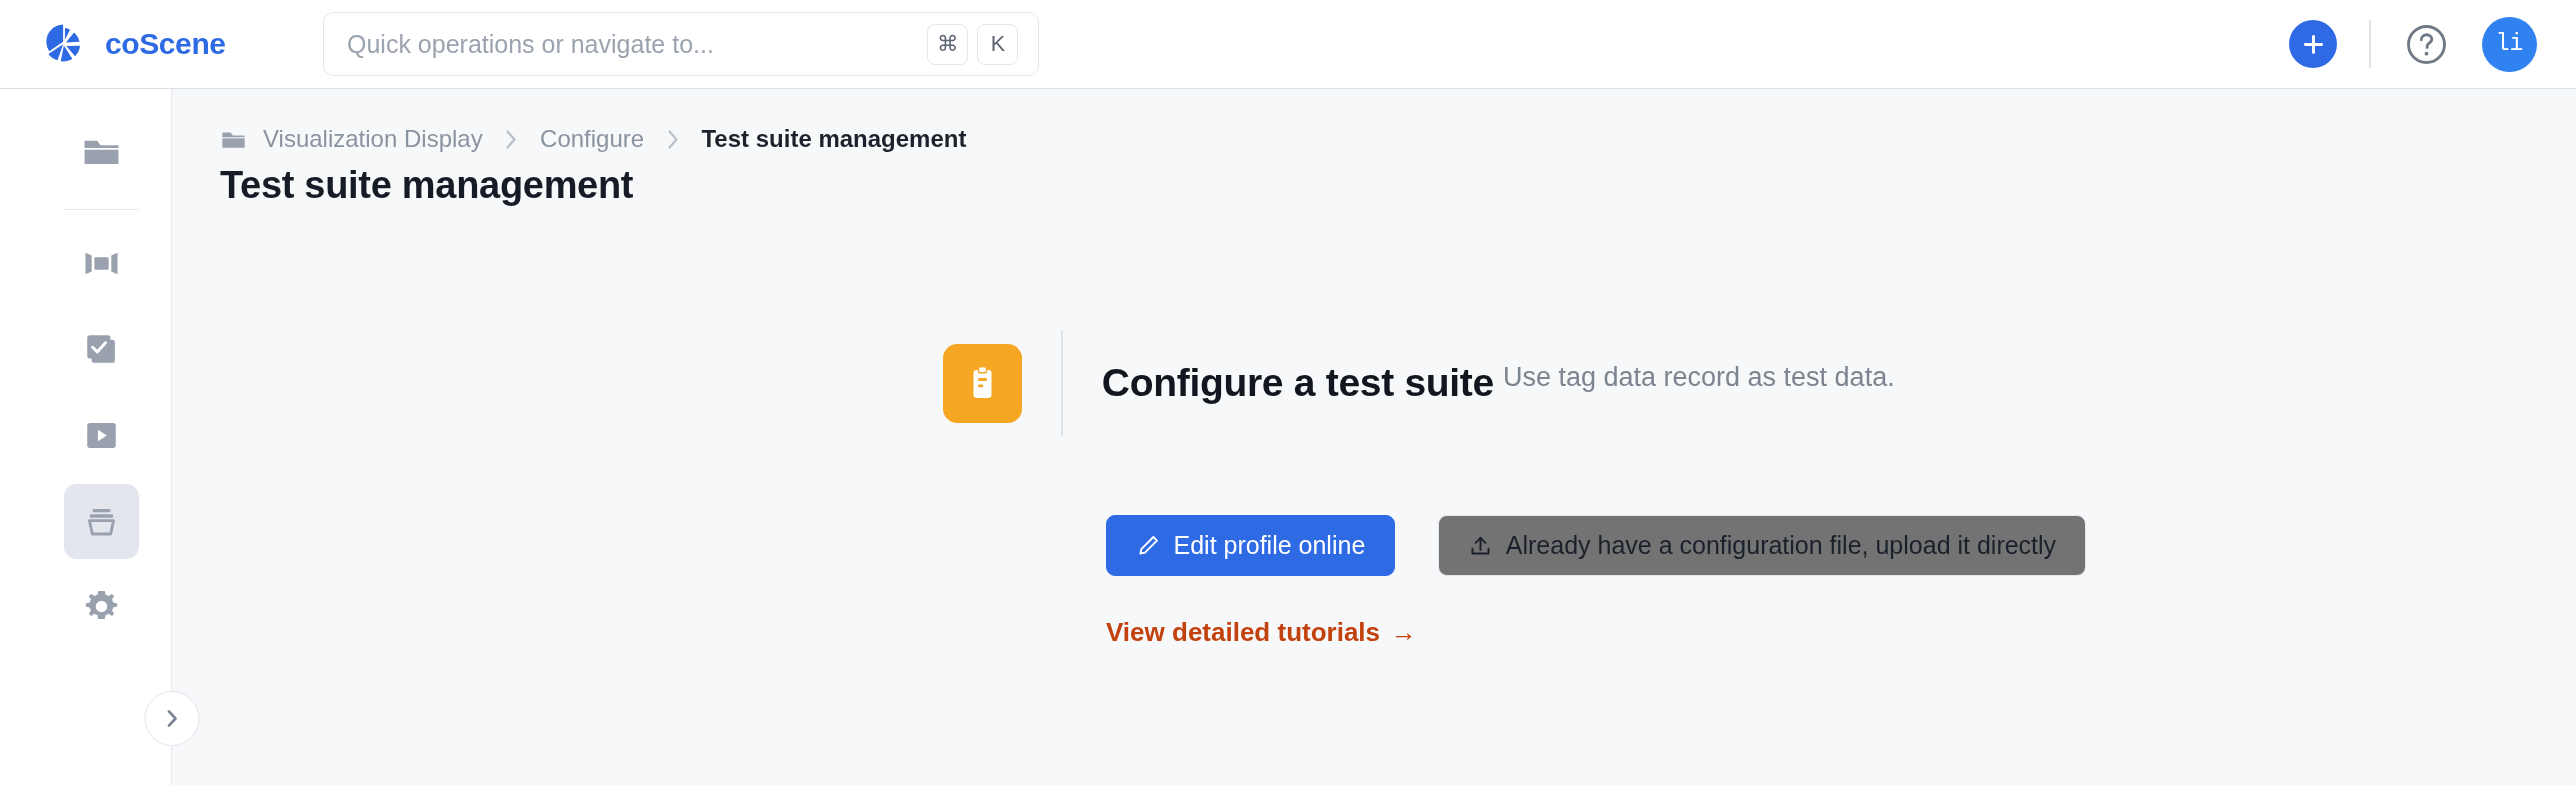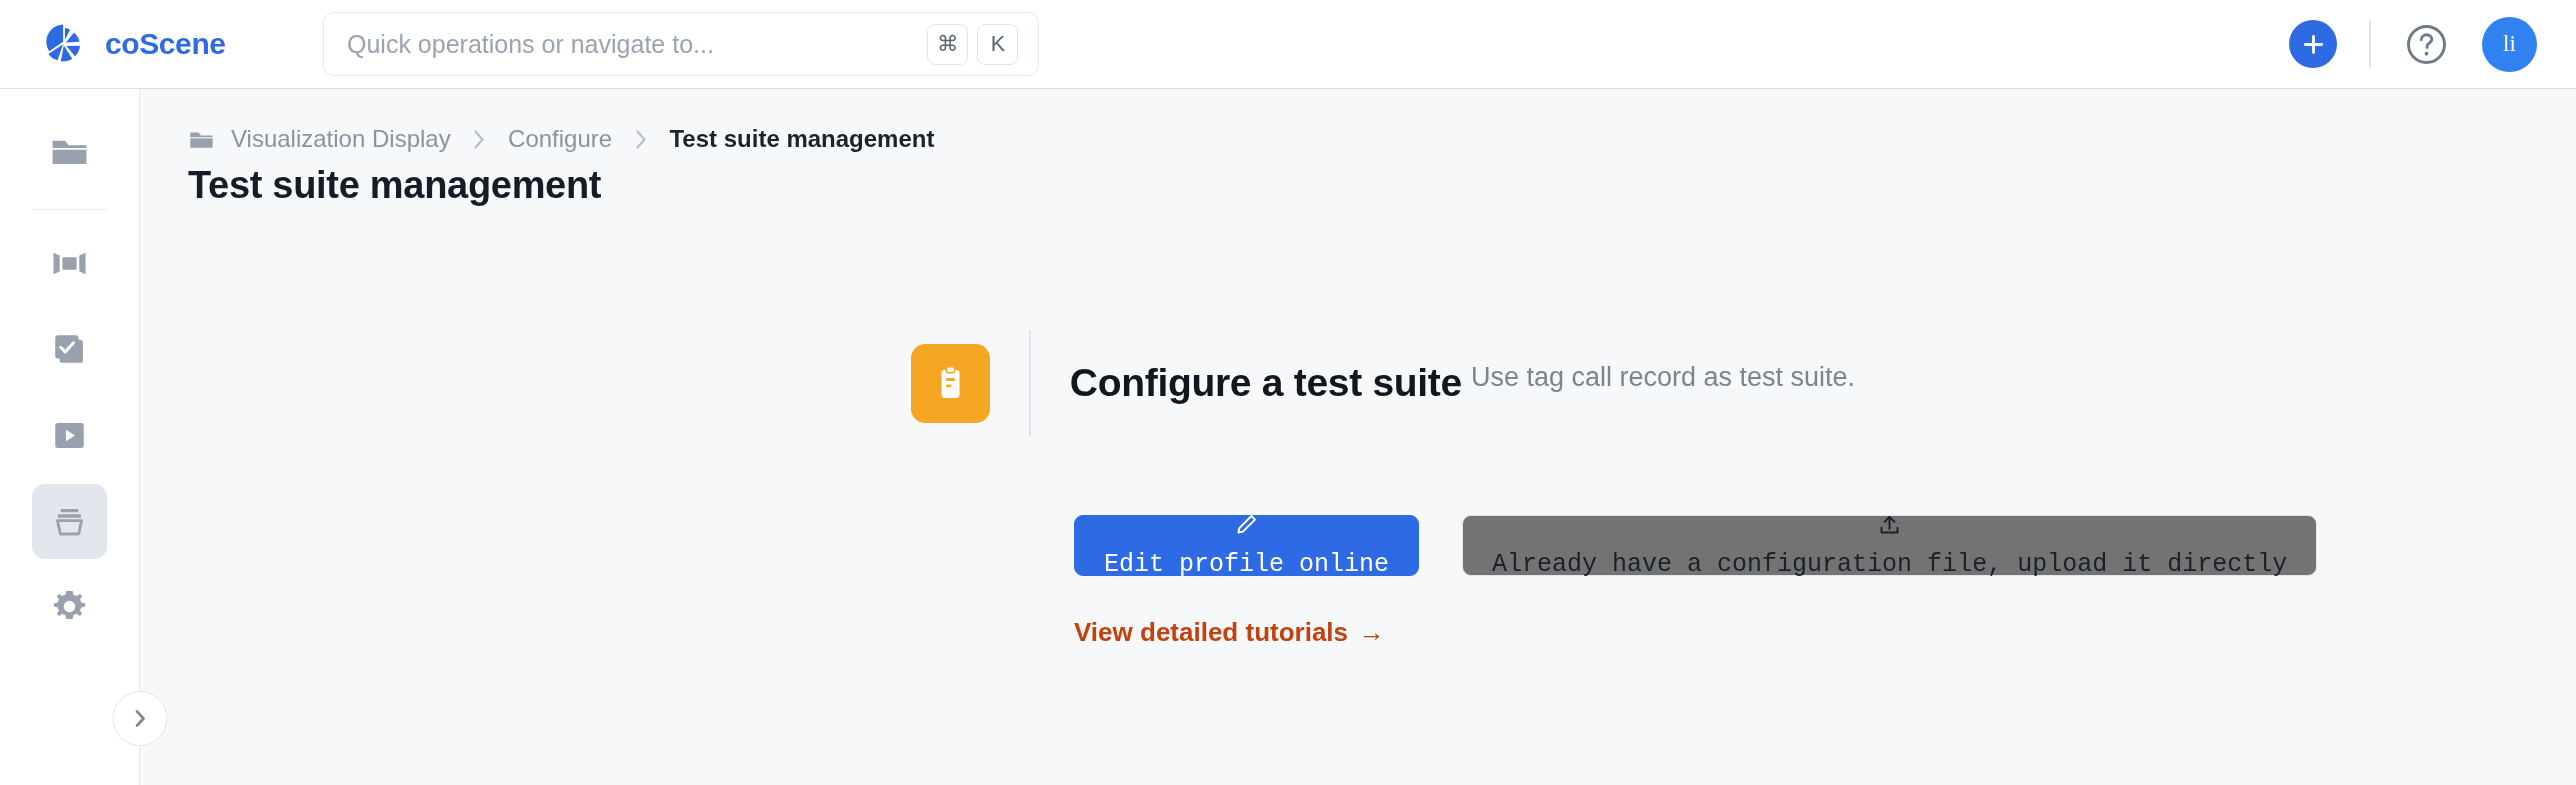--- a/index.html
+++ b/index.html
@@ -145,32 +145,33 @@
   .avatar {
     width: 55px;
     height: 55px;
     border-radius: 50%;
     background: #2f82f0;
     color: #ffffff;
     display: flex;
     align-items: center;
     justify-content: center;
     font-size: 23px;
-    font-family: Liberation Serif, serif;
+    font-family: Liberation Mono, monospace;
     margin-left: 32px;
     cursor: pointer;
     flex: 0 0 auto;
   }
 
   
   .body {
     flex: 1 1 auto;
     display: flex;
     min-height: 0;
     position: relative;
+    padding-left: 32px;
   }
 
   
   .sidebar {
     width: 140px;
     min-width: 140px;
     background: #ffffff;
     border-right: 1.8px solid #e6e9ef;
     display: flex;
     flex-direction: column;
@@ -320,23 +321,22 @@
     height: 61px;
     border-radius: 9px;
     display: inline-flex;
     align-items: center;
     justify-content: center;
     gap: 12.5px;
     font-size: 25px;
     cursor: pointer;
     padding: 0 29px;
     white-space: nowrap;
-    font-family: Liberation Mono, monospace;
+    font-family: Liberation Sans, sans-serif;
     border: 1.8px solid transparent;
-    flex-direction: column;
   }
 
   .btn-primary {
     background: #2f6ae5;
     color: #ffffff;
     border-color: #2f6ae5;
   }
 
   .btn-secondary {
     background: #737373;
@@ -523,21 +523,21 @@
               <rect x="20.5" y="6.5" width="9" height="6.5" rx="2" fill="none" stroke="#f5a623" stroke-width="1.6"></rect>
               <rect x="20" y="19" width="10" height="3.2" rx="1.4" fill="#f5a623"></rect>
               <rect x="20" y="26" width="6" height="3.2" rx="1.4" fill="#f5a623"></rect>
             </svg>
           </div>
 
           <div class="es-divider"></div>
 
           <div class="es-text">
             <div class="es-title">Configure a test suite</div>
-            <div class="es-sub">Use tag call record as test suite.</div>
+            <div class="es-sub">Use tag data record as test data.</div>
           </div>
         </div>
 
         <div class="es-actions">
           <button class="btn btn-primary">
             <span>
               <svg class="icon" width="25" height="25" viewBox="0 0 28 28" aria-hidden="true">
                 <path d="M19.5 4.5 L23.5 8.5 L10 22 L5 23 L6 18 Z" fill="none" stroke="#ffffff" stroke-width="2.2" stroke-linejoin="round"></path>
               </svg>
             </span>

